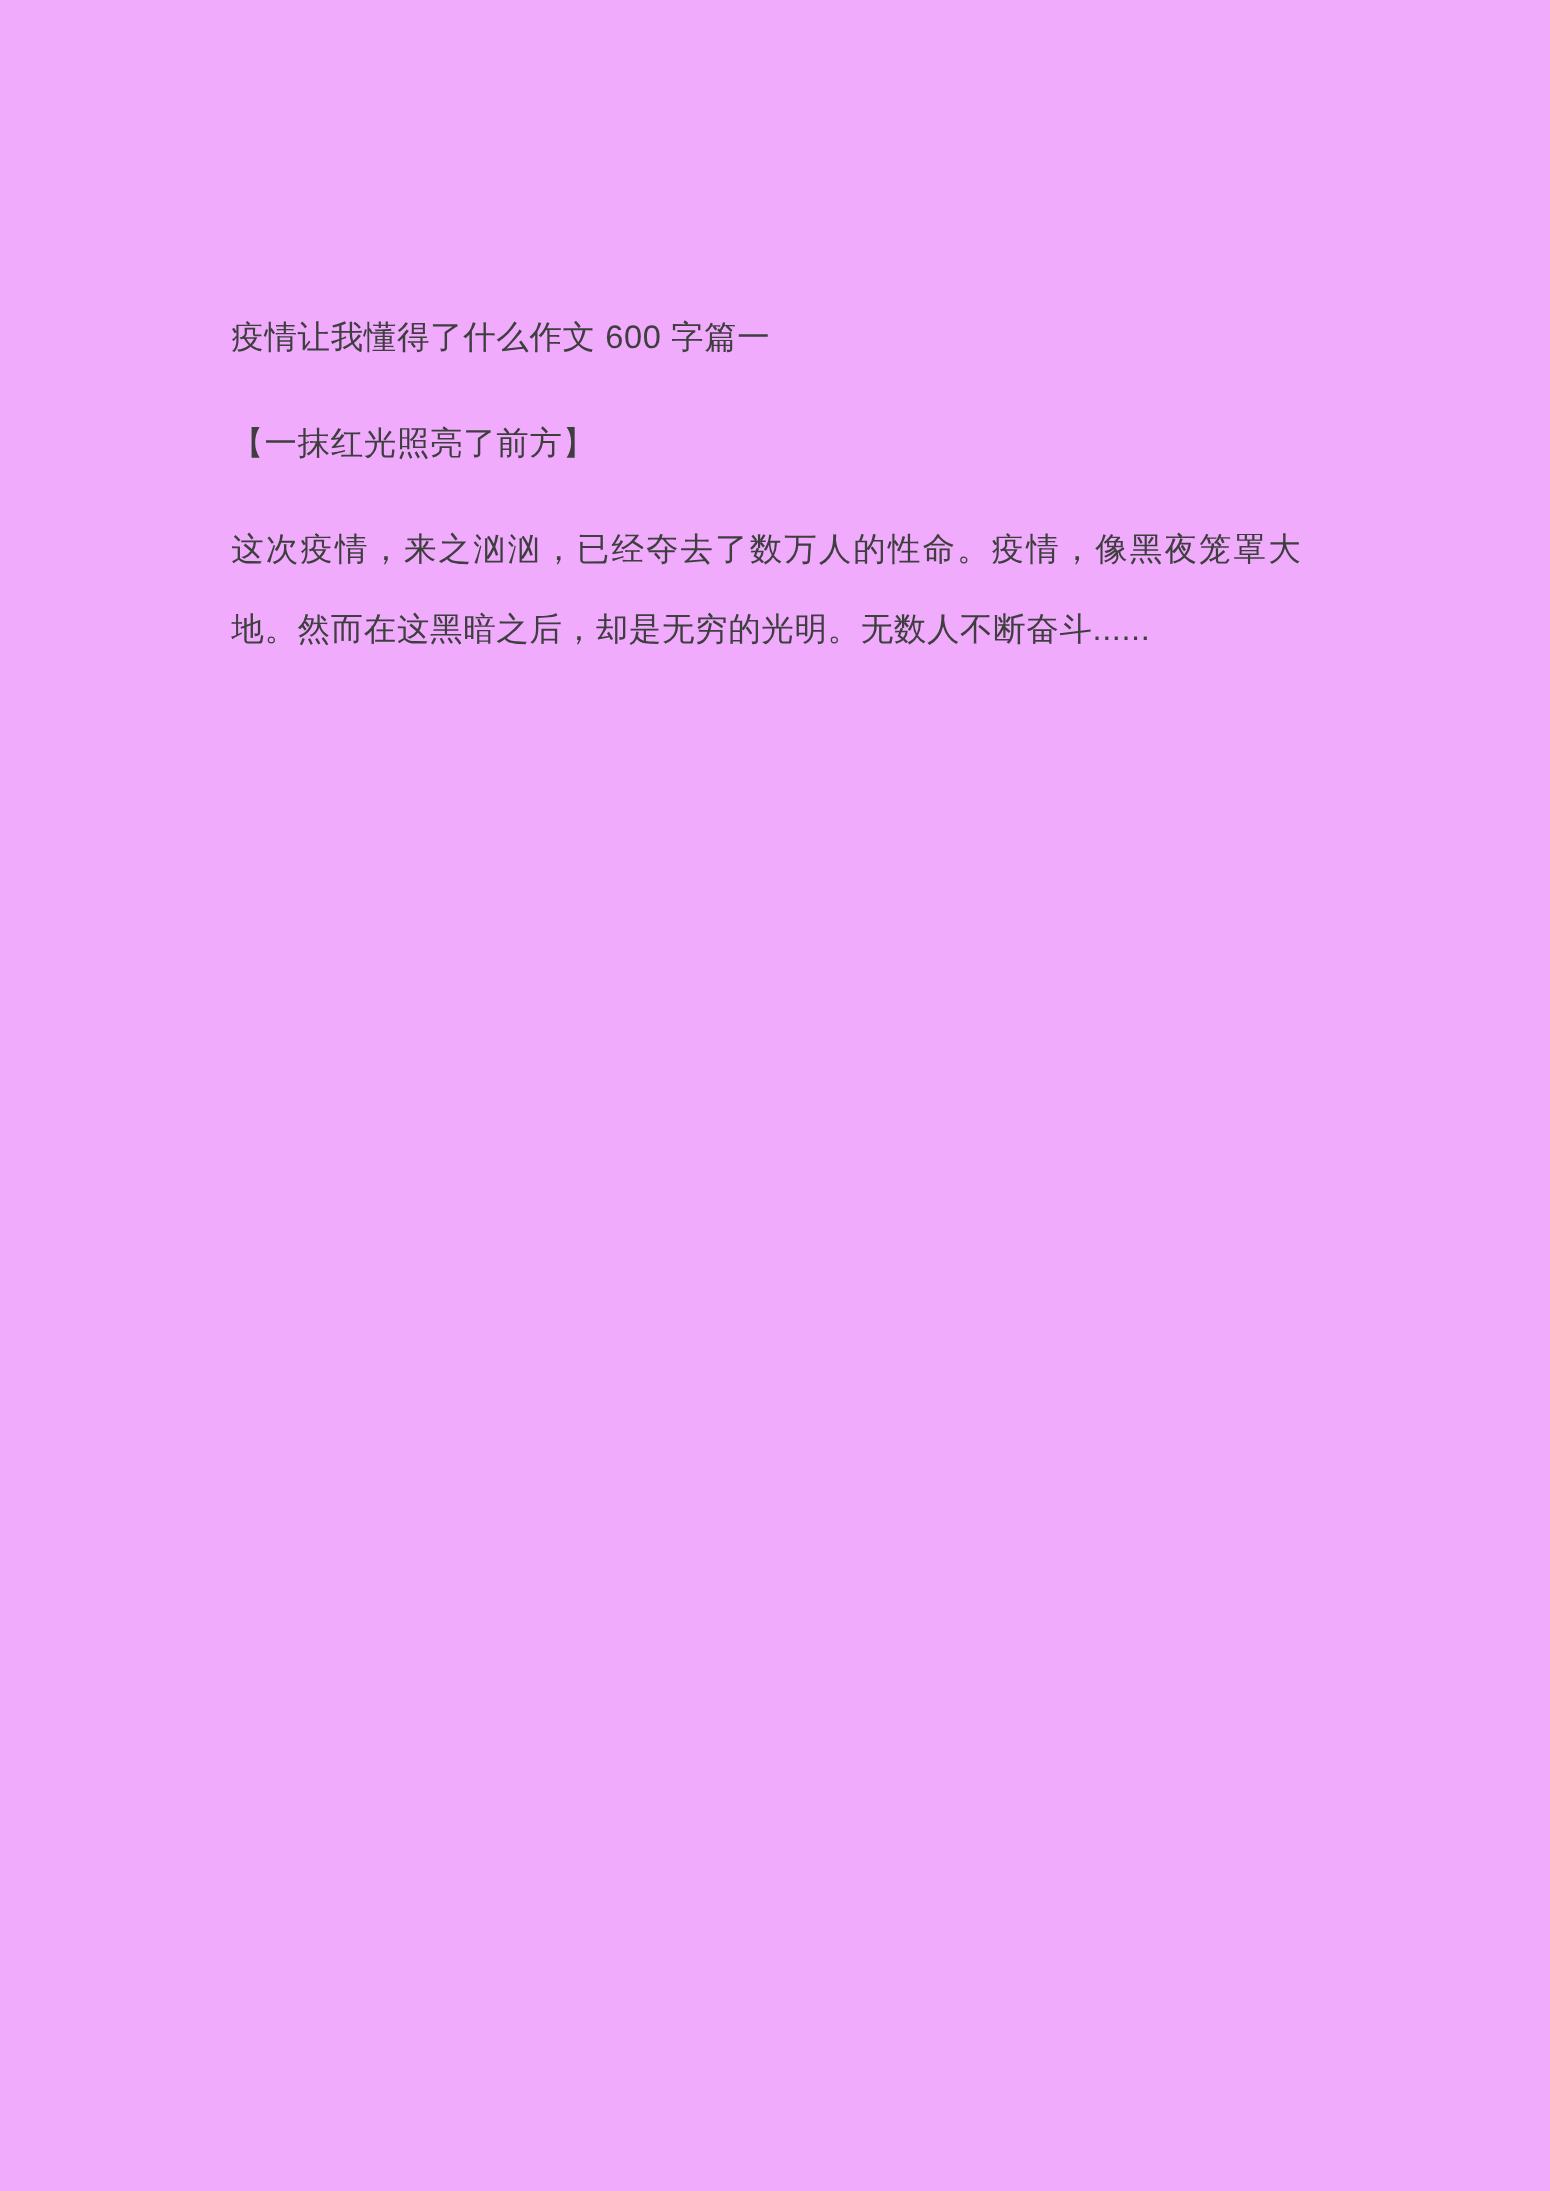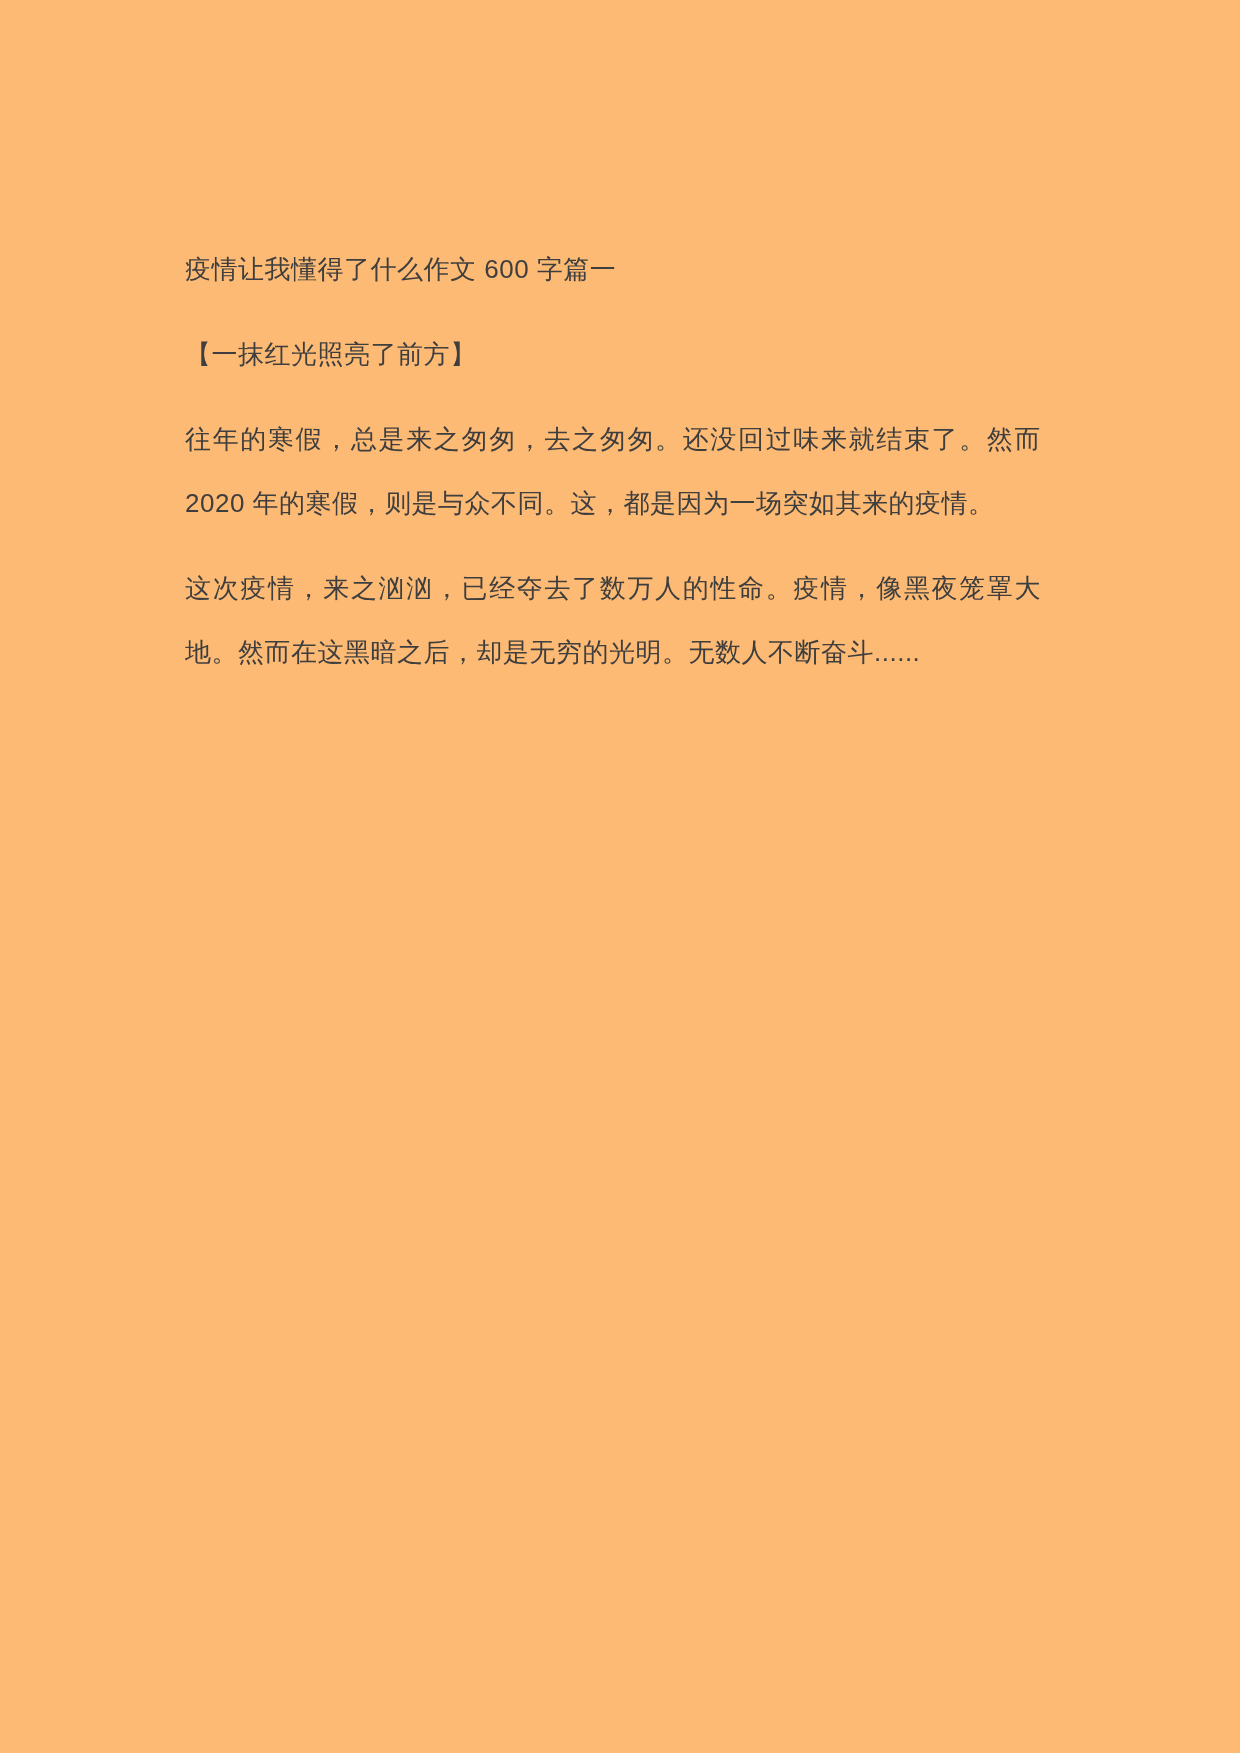--- a/index.html
+++ b/index.html
@@ -4,21 +4,21 @@
 <style>
   html, body {
     margin: 0;
     padding: 0;
     background: #ffffff;
   }
   .page {
     position: relative;
     width: 1240px;
     height: 1753px;
-    background: #fdba74;
+    background: #f0abfc;
     overflow: hidden;
     font-family: "Liberation Sans", sans-serif;
   }
   .doc-content {
     position: absolute;
     top: 237px;
     left: 185px;
     width: 856px;
     color: #3e3e3e;
   }
@@ -38,16 +38,15 @@
     text-justify: inter-ideograph;
   }
 </style>
 </head>
 <body>
 
 <div class="page">
   <div class="doc-content">
     <p class="doc-title">疫情让我懂得了什么作文 600 字篇一</p>
     <p class="doc-heading">【一抹红光照亮了前方】</p>
-    <p class="doc-para">往年的寒假，总是来之匆匆，去之匆匆。还没回过味来就结束了。然而 2020 年的寒假，则是与众不同。这，都是因为一场突如其来的疫情。</p>
     <p class="doc-para">这次疫情，来之汹汹，已经夺去了数万人的性命。疫情，像黑夜笼罩大地。然而在这黑暗之后，却是无穷的光明。无数人不断奋斗......</p>
   </div>
 </div>
 
 </body></html>

